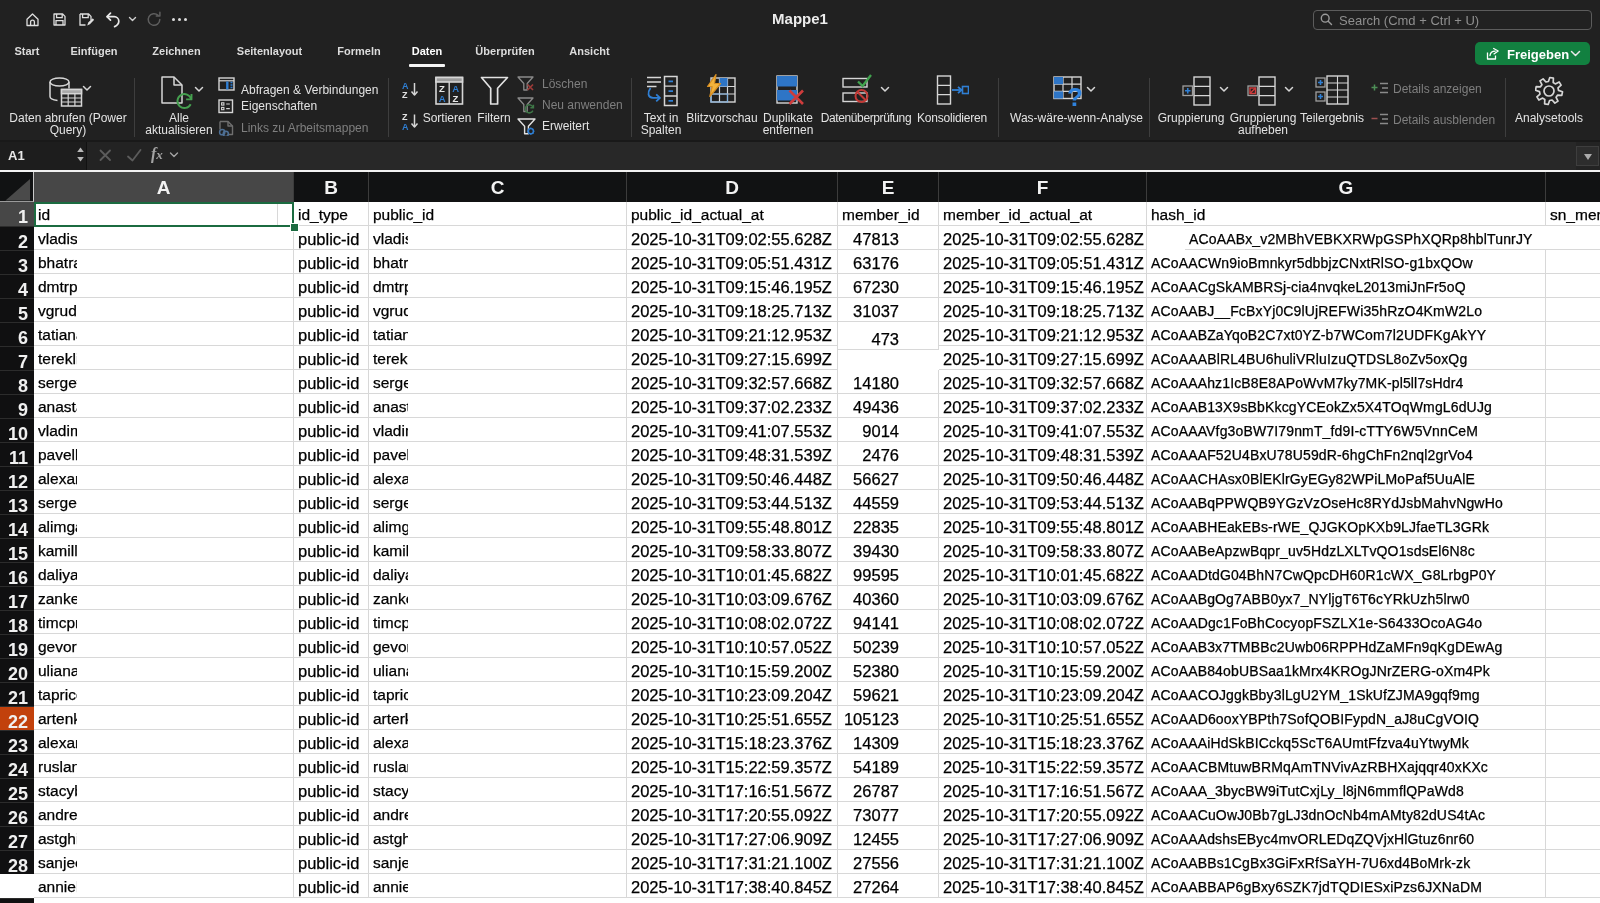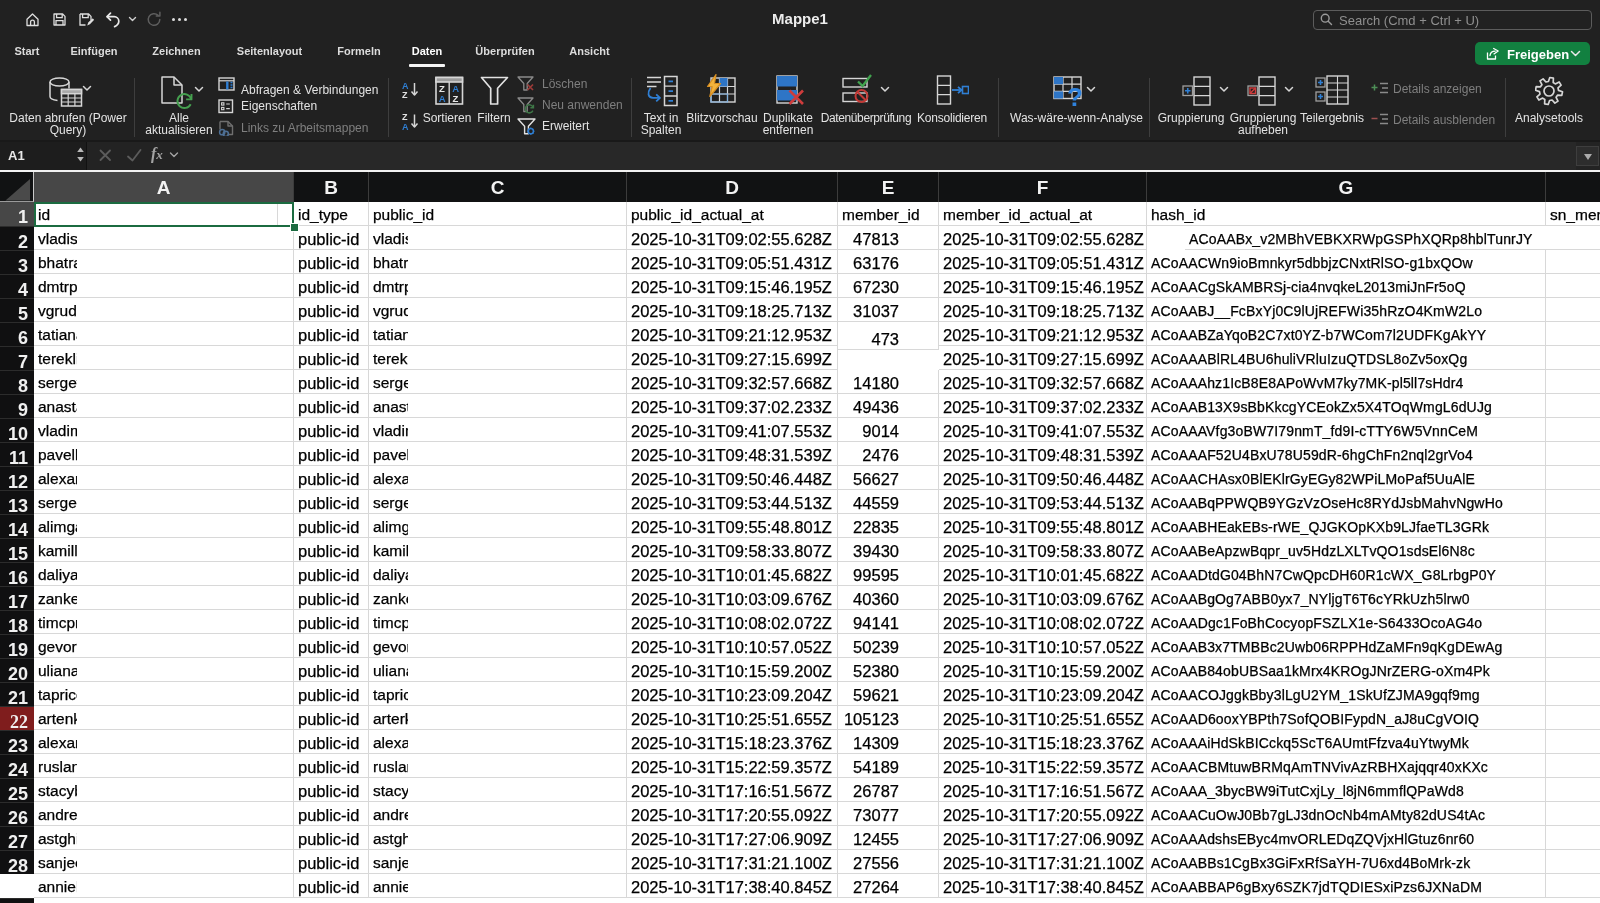--- a/index.html
+++ b/index.html
@@ -324,21 +324,21 @@
 <div class="rowhdr" style="top:466px;background:#101011;">12</div>
 <div class="rowhdr" style="top:490px;background:#101011;">13</div>
 <div class="rowhdr" style="top:514px;background:#101011;">14</div>
 <div class="rowhdr" style="top:538px;background:#101011;">15</div>
 <div class="rowhdr" style="top:562px;background:#101011;">16</div>
 <div class="rowhdr" style="top:586px;background:#101011;">17</div>
 <div class="rowhdr" style="top:610px;background:#101011;">18</div>
 <div class="rowhdr" style="top:634px;background:#101011;">19</div>
 <div class="rowhdr" style="top:658px;background:#101011;">20</div>
 <div class="rowhdr" style="top:682px;background:#101011;">21</div>
-<div class="rowhdr" style="top:706px;background:#7f1d1d;font-family:Liberation Serif, serif;">22</div>
+<div class="rowhdr" style="top:706px;background:#c2410c;">22</div>
 <div class="rowhdr" style="top:730px;background:#101011;">23</div>
 <div class="rowhdr" style="top:754px;background:#101011;">24</div>
 <div class="rowhdr" style="top:778px;background:#101011;">25</div>
 <div class="rowhdr" style="top:802px;background:#101011;">26</div>
 <div class="rowhdr" style="top:826px;background:#101011;">27</div>
 <div class="rowhdr" style="top:850px;background:#101011;">28</div>
 <div class="rowhdr" style="top:874px;background:#6d28d9;margin-left:40px;">29</div>
 <div class="abs" style="left:0;top:898px;width:34px;height:5px;background:#101011;border-top:1px solid #2c2c2c;box-sizing:border-box"></div>
 <div class="cell" style="left:34px;top:202px;width:244px;">id</div>
 <div class="cell" style="left:294px;top:202px;width:75px;">id_type</div>

